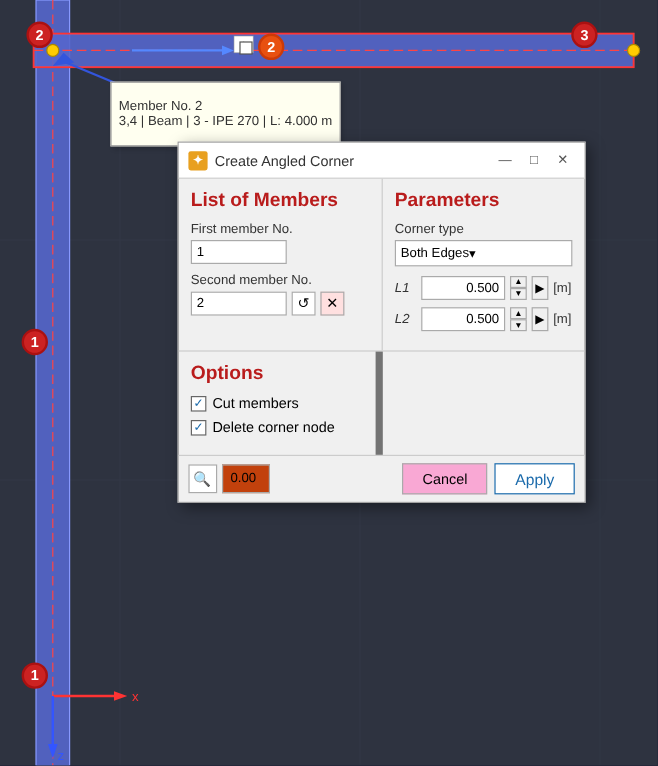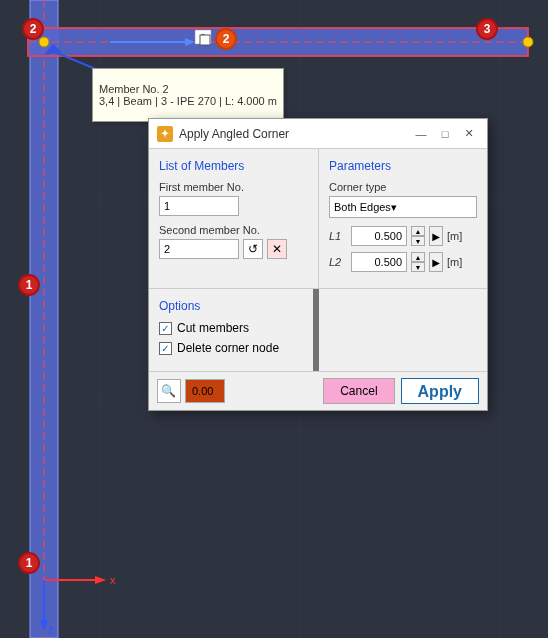--- a/index.html
+++ b/index.html
@@ -108,23 +108,23 @@
       border-right: 1px solid #ccc;
       padding: 10px;
     }
 
     .dialog-right {
       flex: 1;
       padding: 10px;
     }
 
     .section-header {
-      color: #1d4ed8;
-      font-weight: 400;
-      font-size: 12px;
+      color: #b91c1c;
+      font-weight: 700;
+      font-size: 16px;
       margin-bottom: 8px;
     }
 
     .field-label {
       font-size: 11px;
       color: #333;
       margin-bottom: 3px;
     }
 
     .field-row {
@@ -181,21 +181,21 @@
     }
 
     .param-label {
       font-size: 11px;
       font-style: italic;
       color: #333;
       width: 18px;
     }
 
     .param-input {
-      width: 56px;
+      width: 70px;
       height: 20px;
       border: 1px solid #aaa;
       background: white;
       padding: 2px 4px;
       font-size: 11px;
       text-align: right;
     }
 
     .spin-btns {
       display: flex;
@@ -313,25 +313,25 @@
       background: #f9a8d4;
       font-size: 12px;
       cursor: pointer;
       height: 26px;
     }
 
     .btn-apply {
       padding: 4px 16px;
       border: 1px solid #1a6aab;
       background: white;
-      font-size: 16px;
+      font-size: 13px;
       cursor: pointer;
       height: 26px;
       color: #1a6aab;
-      font-weight: 700;
+      font-weight: 400;
     }
 
     
     .member-tooltip {
       position: absolute;
       top: 68px;
       left: 92px;
       background: #fffff0;
       border: 1px solid #999;
       padding: 14px 6px;
@@ -465,21 +465,21 @@
   <span>2</span>
 </div>
 
 <div class="dialog-overlay">
 
   <div class="dialog-titlebar">
     <div class="dialog-title-left">
       <div class="dialog-icon">
         <span>✦</span>
       </div>
-      <span class="dialog-title-text">Apply Angled Corner</span>
+      <span class="dialog-title-text">Create Angled Corner</span>
     </div>
     <div class="dialog-title-controls">
       <button class="title-btn">—</button>
       <button class="title-btn">□</button>
       <button class="title-btn close">✕</button>
     </div>
   </div>
 
   <div class="dialog-columns">
 

